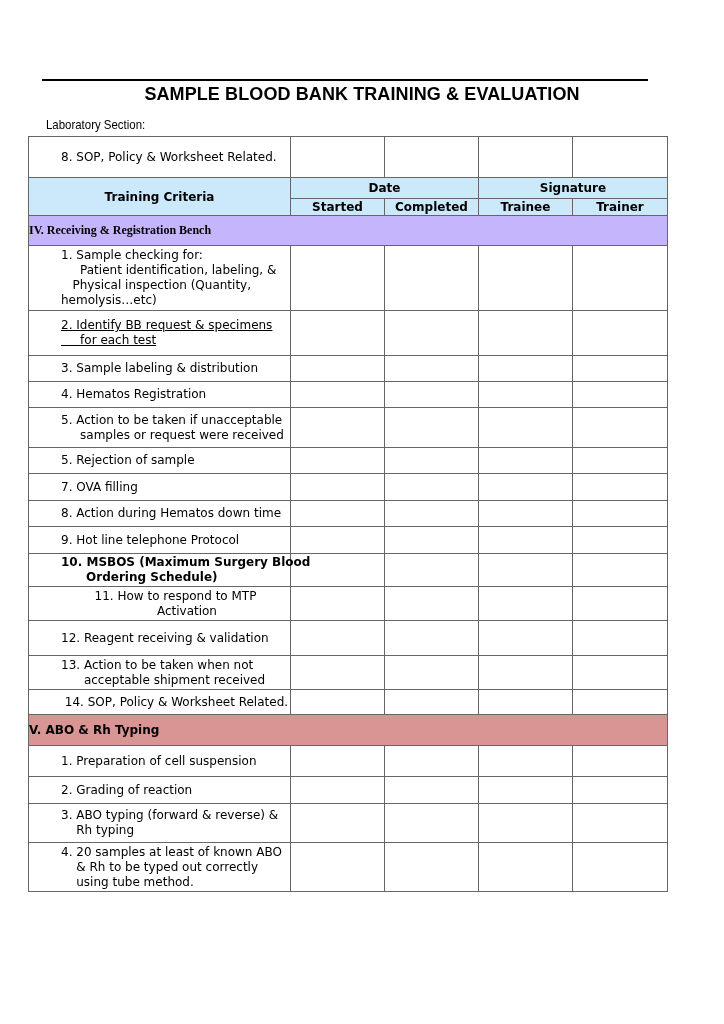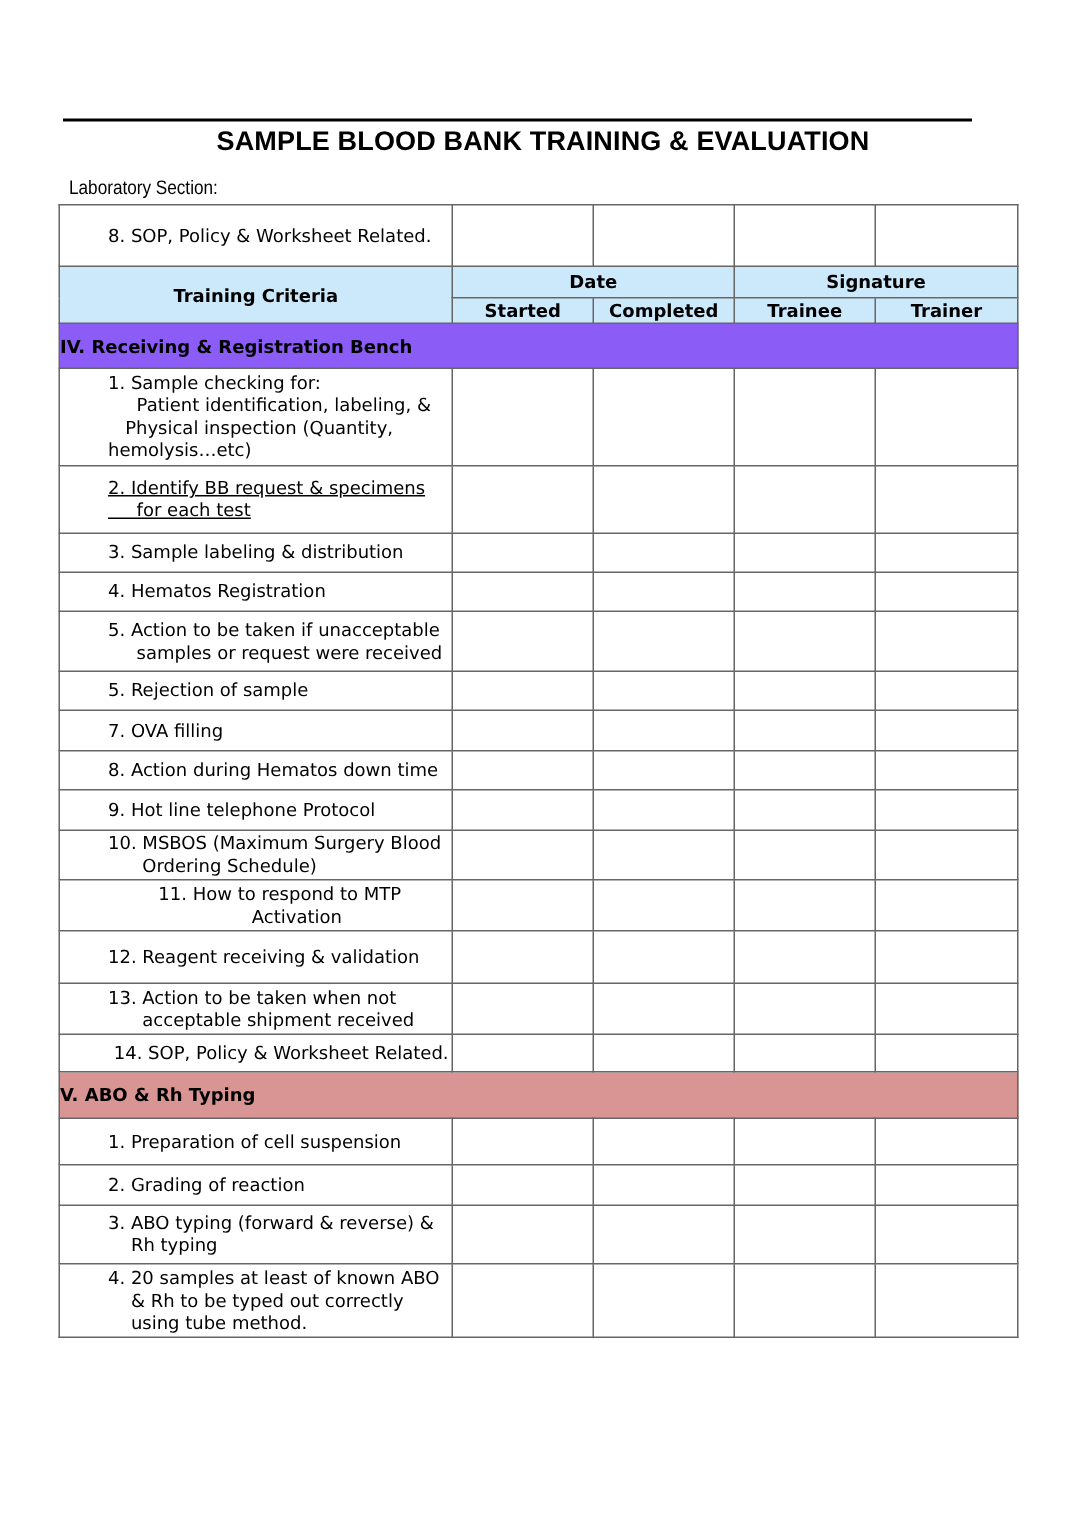--- a/index.html
+++ b/index.html
@@ -1,20 +1,20 @@
 <!DOCTYPE html>
 <html><head>
 <meta charset="utf-8">
 <style>
   html, body { margin: 0; padding: 0; background: #ffffff; }
   body { width: 724px; height: 1024px; position: relative; overflow: hidden; font-family: "DejaVu Sans", sans-serif; color: #000; }
   .top-rule { position: absolute; left: 42px; top: 79px; width: 606px; height: 2px; background: #000; }
   .doc-title { position: absolute; left: 0; top: 84px; width: 724px; text-align: center; font-family: "Liberation Sans", sans-serif; font-weight: bold; font-size: 18px; letter-spacing: 0.1px; }
   .lab-section { position: absolute; left: 46px; top: 117px; font-family: "Liberation Sans", sans-serif; font-size: 13px; transform: scaleX(0.88); transform-origin: left top; }
-  table.grid { position: absolute; left: 39px; top: 136px; border-collapse: collapse; table-layout: fixed; width: 639px; }
+  table.grid { position: absolute; left: 28px; top: 136px; border-collapse: collapse; table-layout: fixed; width: 639px; }
   table.grid td { border: 1px solid #666; padding: 0; font-size: 12px; vertical-align: middle; }
   table.grid col.c0 { width: 262px; }
   table.grid col.c1 { width: 94px; }
   table.grid col.c2 { width: 94px; }
   table.grid col.c3 { width: 94px; }
   table.grid col.c4 { width: 95px; }
   .hdr td { background: #cce9fb; font-weight: bold; text-align: center; font-size: 12.5px; }
   .sec td { font-weight: bold; font-size: 12.5px; padding-left: 24px; }
   .sec4 td { background: #e3b4b4; }
   .sec5 td { background: #d99594; }
@@ -50,21 +50,21 @@
     </tr>
     <tr class="hdr" style="height:17px">
       <td>Started</td>
       <td>Completed</td>
       <td>Trainee</td>
       <td>Trainer</td>
     </tr>
   </tbody>
   <tbody id="sections-body">
       <tr class="sec sec4" style="height: 30px;">
-        <td colspan="5" style="background: #8b5cf6;">IV. Receiving &amp; Registration Bench</td>
+        <td colspan="5" style="background: #c4b5fd; font-family: Liberation Serif, serif;">IV. Receiving &amp; Registration Bench</td>
       </tr>
       <tr style="height: 65px;">
         <td class="item" style="padding-left: 33px;">1. Sample checking for:
      Patient identification, labeling, &amp;
    Physical inspection (Quantity,
 hemolysis…etc)</td>
         <td></td>
         <td></td>
         <td></td>
         <td></td>
@@ -120,21 +120,21 @@
         <td></td>
         <td></td>
       </tr>
       <tr style="height: 27px;">
         <td class="item" style="padding-left: 33px;">9. Hot line telephone Protocol</td>
         <td></td>
         <td></td>
         <td></td>
         <td></td>
       </tr>
-      <tr style="height: 33px;">
+      <tr style="height: 33px; font-weight: bold;">
         <td class="item" style="padding-left: 33px;">10. MSBOS (Maximum Surgery Blood
       Ordering Schedule)</td>
         <td></td>
         <td></td>
         <td></td>
         <td></td>
       </tr>
       <tr style="height: 34px;">
         <td class="item" style="padding-left: 33px; text-align: center;">11. How to respond to MTP
       Activation</td>

